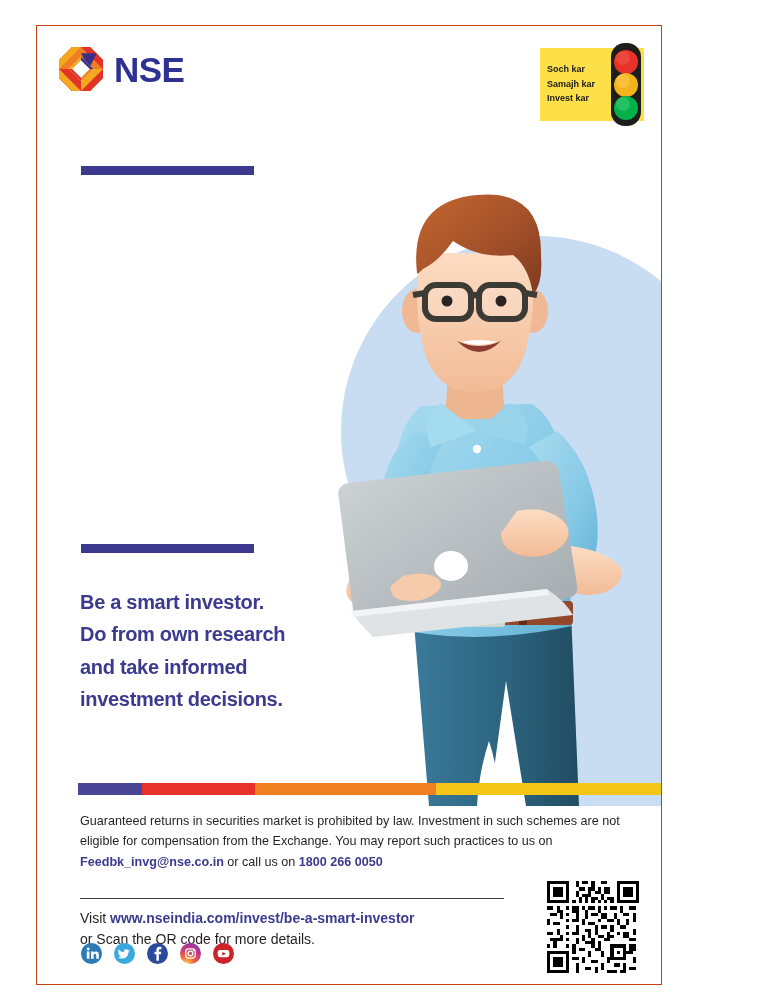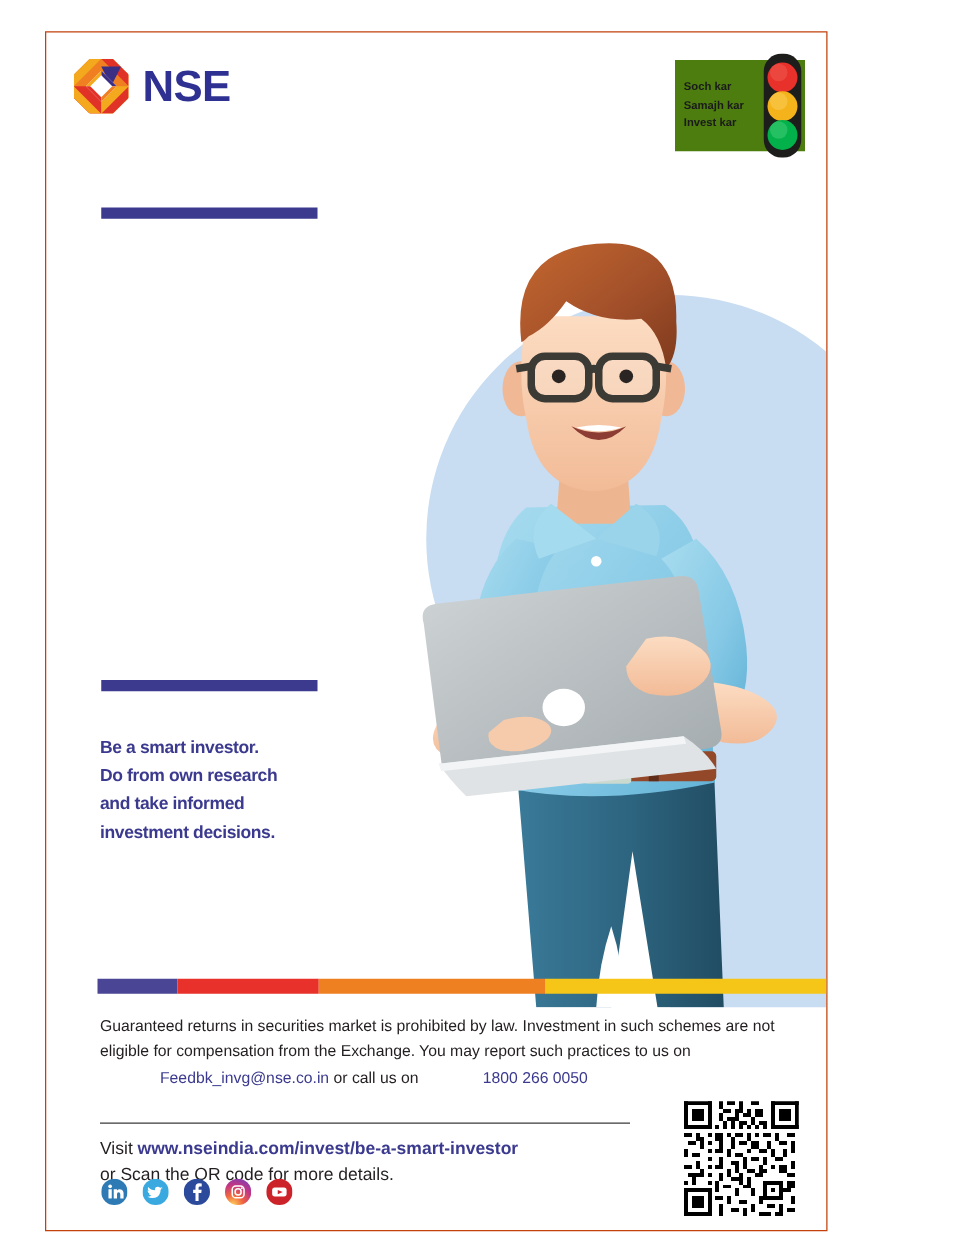--- a/index.html
+++ b/index.html
@@ -112,21 +112,21 @@
     top: 518px;
     width: 173px;
     height: 9px;
     background: #3b3a8f;
   }
   #subhead {
     position: absolute;
     left: 43px;
     top: 560px;
     width: 300px;
-    font-size: 14px;
+    font-size: 20px;
     font-weight: bold;
     color: #3b3a8f;
     line-height: 1.62;
     letter-spacing: -0.3px;
   }
 
   
   #illustration {
     position: absolute;
     right: 0;
@@ -151,21 +151,21 @@
   
   #disclaimer {
     position: absolute;
     left: 43px;
     top: 785px;
     width: 570px;
     font-size: 12.6px;
     color: #231f20;
     line-height: 1.62;
   }
-  #disclaimer .strong-link { font-weight: normal; color: #3b3a8f; margin-left: 48px; }
+  #disclaimer .strong-link { font-weight: bold; color: #3b3a8f; }
 
   
   #thin-rule {
     position: absolute;
     left: 43px;
     top: 872px;
     width: 424px;
     height: 1px;
     background: #3b3b3b;
   }
@@ -239,21 +239,21 @@
             <polygon points="50,22 22,50 50,50" fill="#f4a81d"></polygon>
             <polygon points="22,50 50,78 50,50" fill="#e13227"></polygon>
             <polygon points="78,50 50,78 50,50" fill="#f07f22"></polygon>
             <polygon points="50,30 70,50 50,70 30,50" fill="#ffffff"></polygon>
           </g>
         </svg>
       </span>
       <span id="logo-text">NSE</span>
     </div>
 
-    <div id="badge" style="background: #4d7c0f;">
+    <div id="badge" style="background: #fde047;">
       <div id="badge-lines">
         <div class="badge-line">Soch kar</div>
         <div class="badge-line">Samajh kar</div>
         <div class="badge-line">Invest kar</div>
       </div>
       <div id="badge-light">
         <svg width="32" height="85" viewBox="0 0 32 85">
           <rect x="1" y="1" width="30" height="83" rx="14" fill="#1d1d1b"></rect>
           <circle cx="16" cy="20" r="12" fill="#e8312a"></circle>
           <circle cx="13" cy="16" r="7" fill="#ef5a4f" opacity="0.55"></circle>

